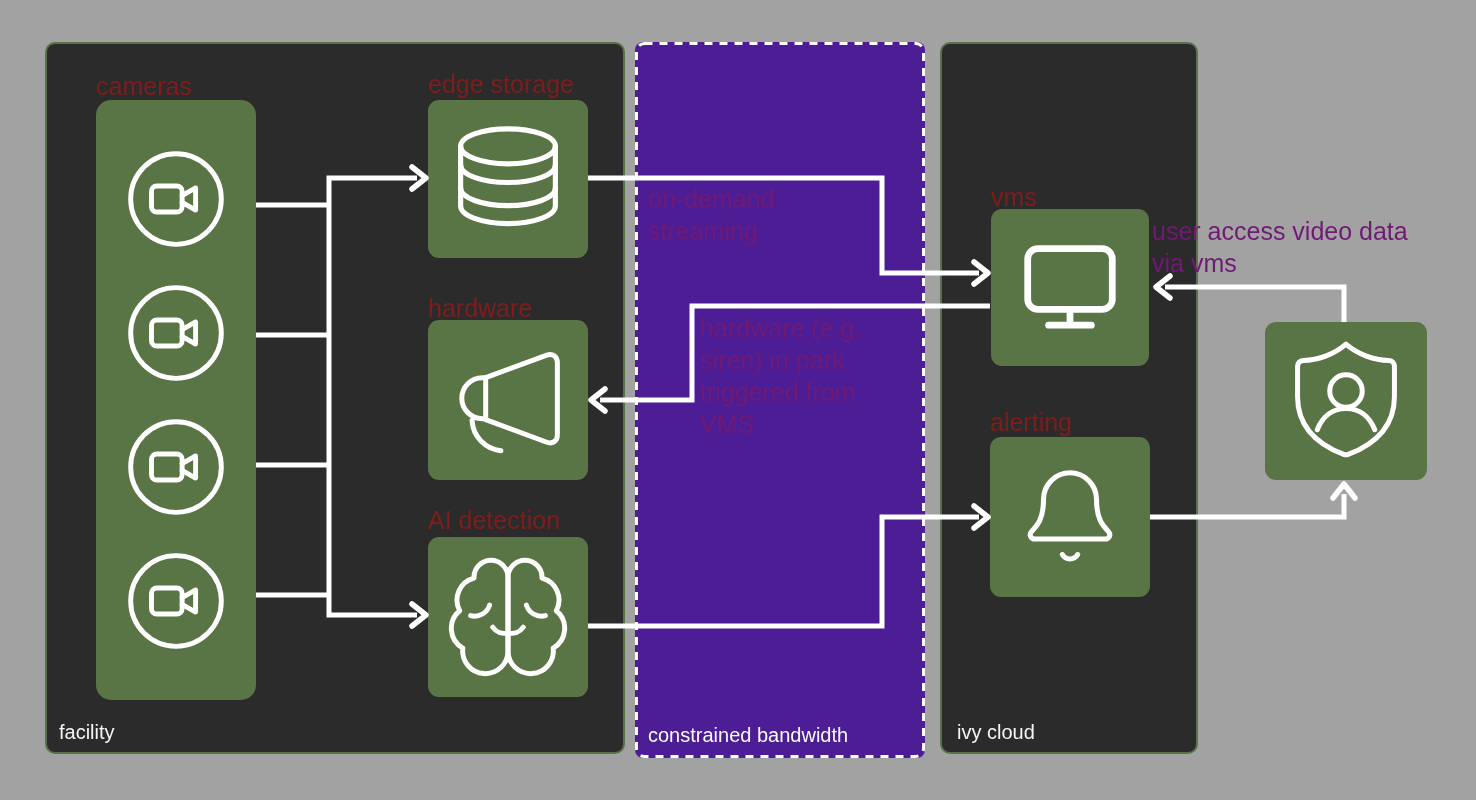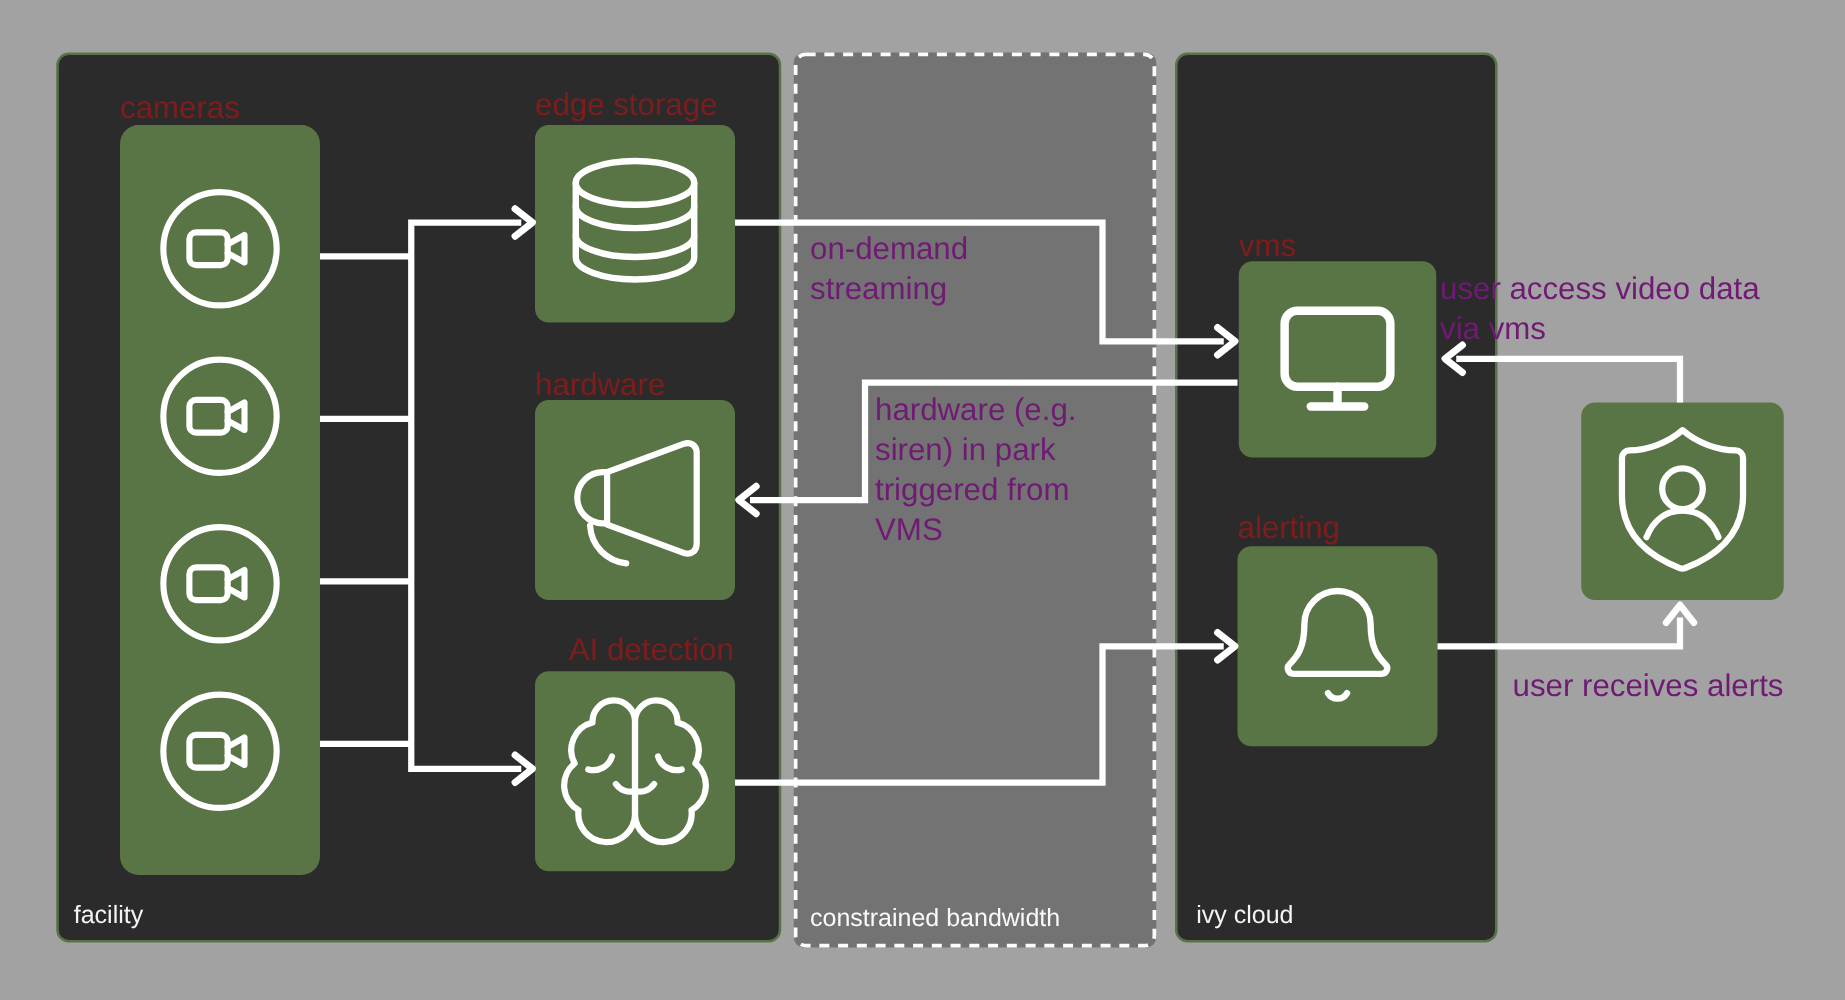--- a/index.html
+++ b/index.html
@@ -2,40 +2,40 @@
 <html><head>
 <meta charset="utf-8">
 <style>
   html,body{margin:0;padding:0;background:#a2a2a2;}
   .stage{
     position:relative;width:1476px;height:800px;background:#a2a2a2;
     font-family:"Liberation Sans",sans-serif;overflow:hidden;
   }
   .region{position:absolute;box-sizing:border-box;border-radius:10px;}
   .region-facility{left:45px;top:42px;width:580px;height:712px;background:#2b2b2b;border:2px solid #587347;}
-  .region-bandwidth{left:635px;top:42px;width:290px;height:716px;background:#737373;border-radius:8px;}
+  .region-bandwidth{left:635px;top:42px;width:290px;height:716px;background:#4c1d95;border-radius:8px;}
   .region-cloud{left:940px;top:42px;width:258px;height:712px;background:#2b2b2b;border:2px solid #587347;}
   .region-label{position:absolute;left:12px;bottom:8px;font-size:20px;color:#f4f4f2;}
   .region-cloud .region-label{left:15px;}
   .region-bandwidth .region-label{left:13px;bottom:11px;color:#fafaf8;}
 
   .gbox{position:absolute;background:#597445;border-radius:11px;display:flex;align-items:center;justify-content:center;}
   .cameras-col{left:96px;top:100px;width:160px;height:600px;border-radius:15px;flex-direction:column;gap:36px;}
   .edge-storage-box{left:428px;top:100px;width:160px;height:158px;}
   .hardware-box{left:428px;top:320px;width:160px;height:160px;}
   .ai-box{left:428px;top:537px;width:160px;height:160px;}
   .vms-box{left:991px;top:209px;width:158px;height:157px;}
   .alerting-box{left:990px;top:437px;width:160px;height:160px;}
   .user-box{left:1265px;top:322px;width:162px;height:158px;}
 
   .node-label{position:absolute;font-size:25px;color:#7f1d1d;white-space:nowrap;}
   .lbl-cameras{left:96px;top:72px;}
   .lbl-edge{left:428px;top:70px;}
   .lbl-hardware{left:428px;top:294px;}
-  .lbl-ai{left:428px;top:506px;margin-left:27px;}
+  .lbl-ai{left:428px;top:506px;}
   .lbl-vms{left:991px;top:183px;}
   .lbl-alerting{left:990px;top:408px;}
 
   .annotation{position:absolute;font-size:25px;line-height:32px;color:#701a75;white-space:pre-line;}
   .ann-ondemand{left:648px;top:183px;}
   .ann-trigger{left:700px;top:312px;}
   .ann-lowoverhead{left:648px;top:564px;}
   .ann-useraccess{left:1152px;top:215px;}
   .ann-useralerts{left:1210px;top:533px;}
 
@@ -141,21 +141,20 @@
   </div>
 
   <div class="annotation ann-ondemand">on-demand
 streaming</div>
   <div class="annotation ann-trigger">hardware (e.g.
 siren) in park
 triggered from
 VMS</div>
   <div class="annotation ann-useraccess">user access video data
 via vms</div>
-  <div class="annotation ann-useralerts">user receives alerts</div>
 
   <svg class="overlay" width="1476" height="800" viewBox="0 0 1476 800">
 
     <rect x="636.5" y="43.5" width="287" height="713" rx="8" fill="none" stroke="#fcfcfa" stroke-width="3" stroke-dasharray="8 7"></rect>
 
     <g fill="none" stroke="#ffffff" stroke-width="5">
       <g>
         <path d="M256 205 H329 M256 335 H329 M256 465 H329 M256 595 H329"></path>
         <path d="M417 178 H329 V615 H417"></path>
       </g>

